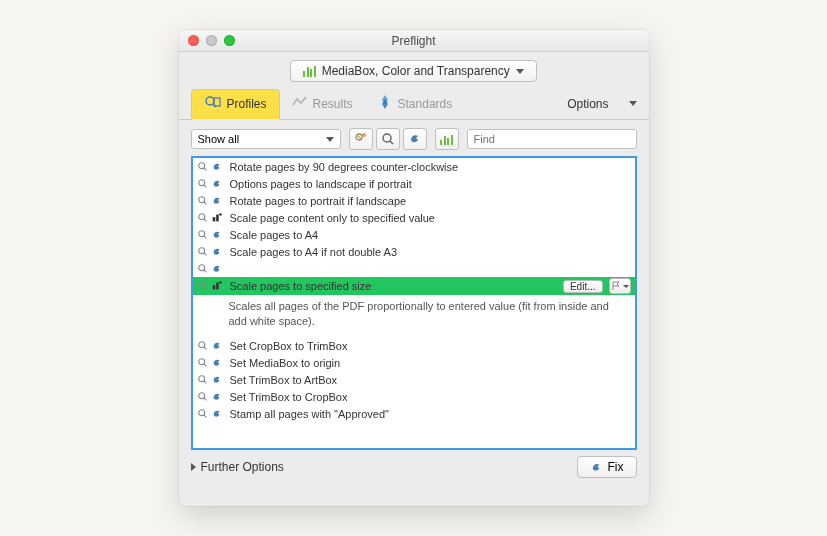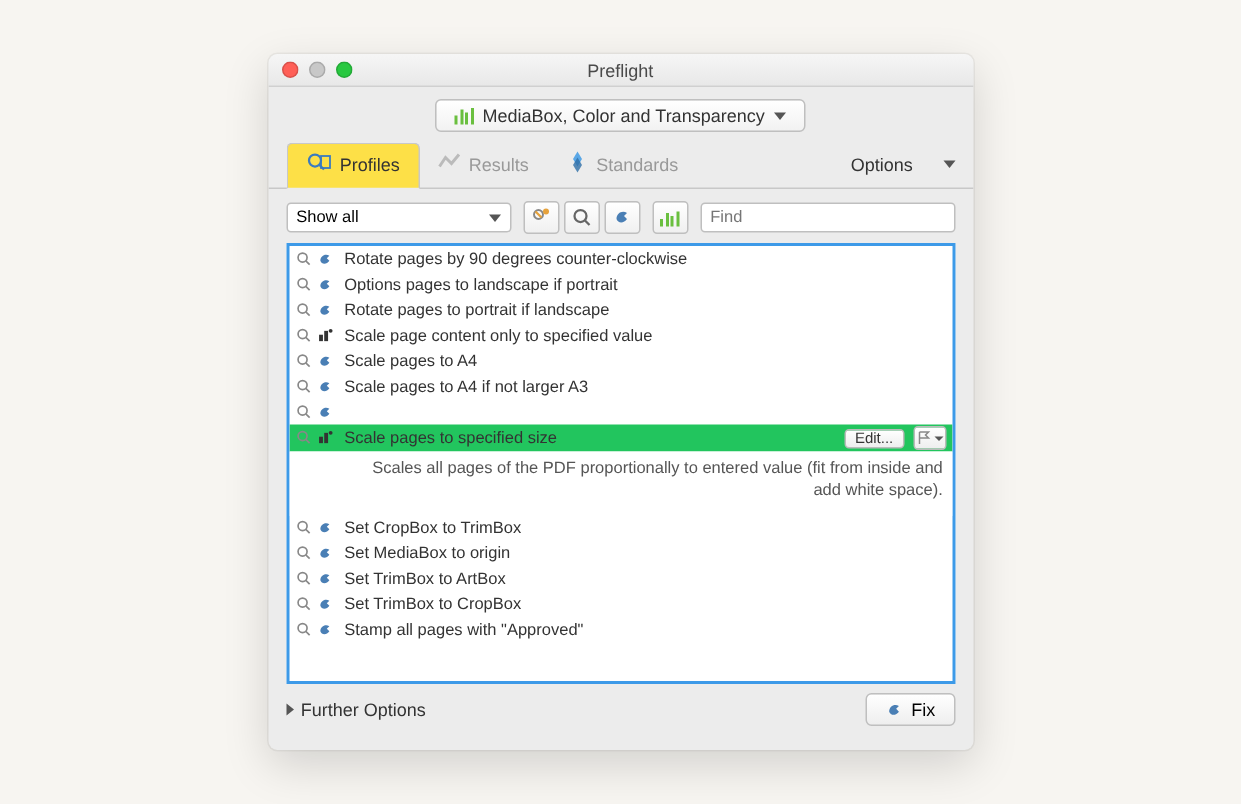--- a/index.html
+++ b/index.html
@@ -205,26 +205,25 @@
       align-items: center;
       justify-content: center;
       cursor: pointer;
     }
     .desc-row {
       padding: 4px 6px 8px 36px;
       font-size: 11px;
       color: #555;
       background: #fff;
       line-height: 1.4;
-      text-align: right;
     }
     .footer {
       display: flex;
       align-items: center;
-      padding: 6px 12px 16px 12px;
+      padding: 6px 12px 28px 12px;
       gap: 6px;
     }
     .further {
       flex: 1;
       display: flex;
       align-items: center;
       gap: 5px;
       font-size: 12px;
       color: #333;
       cursor: pointer;
@@ -445,21 +444,21 @@
               <circle cx="5.5" cy="5.5" r="3.5" fill="none" stroke="#888" stroke-width="1.3"></circle>
               <line x1="8" y1="8" x2="11" y2="11" stroke="#888" stroke-width="1.3"></line>
             </svg>
           </span>
           <span class="mini-icon">
             <svg width="12" height="12" viewBox="0 0 14 14">
               <path d="M3 8 C3 4 7 2 10 4 L8 6 L10 8 C8 11 4 11 3 8 Z" fill="#4a7fb5"></path>
             </svg>
           </span>
         </div>
-        <span class="row-label">Scale pages to A4 if not larger A3</span>
+        <span class="row-label">Scale pages to A4 if not double A3</span>
       </div>
       <div class="row">
         <div class="row-icons">
           <span class="mini-icon">
             <svg width="12" height="12" viewBox="0 0 14 14">
               <circle cx="5.5" cy="5.5" r="3.5" fill="none" stroke="#888" stroke-width="1.3"></circle>
               <line x1="8" y1="8" x2="11" y2="11" stroke="#888" stroke-width="1.3"></line>
             </svg>
           </span>
           <span class="mini-icon">

